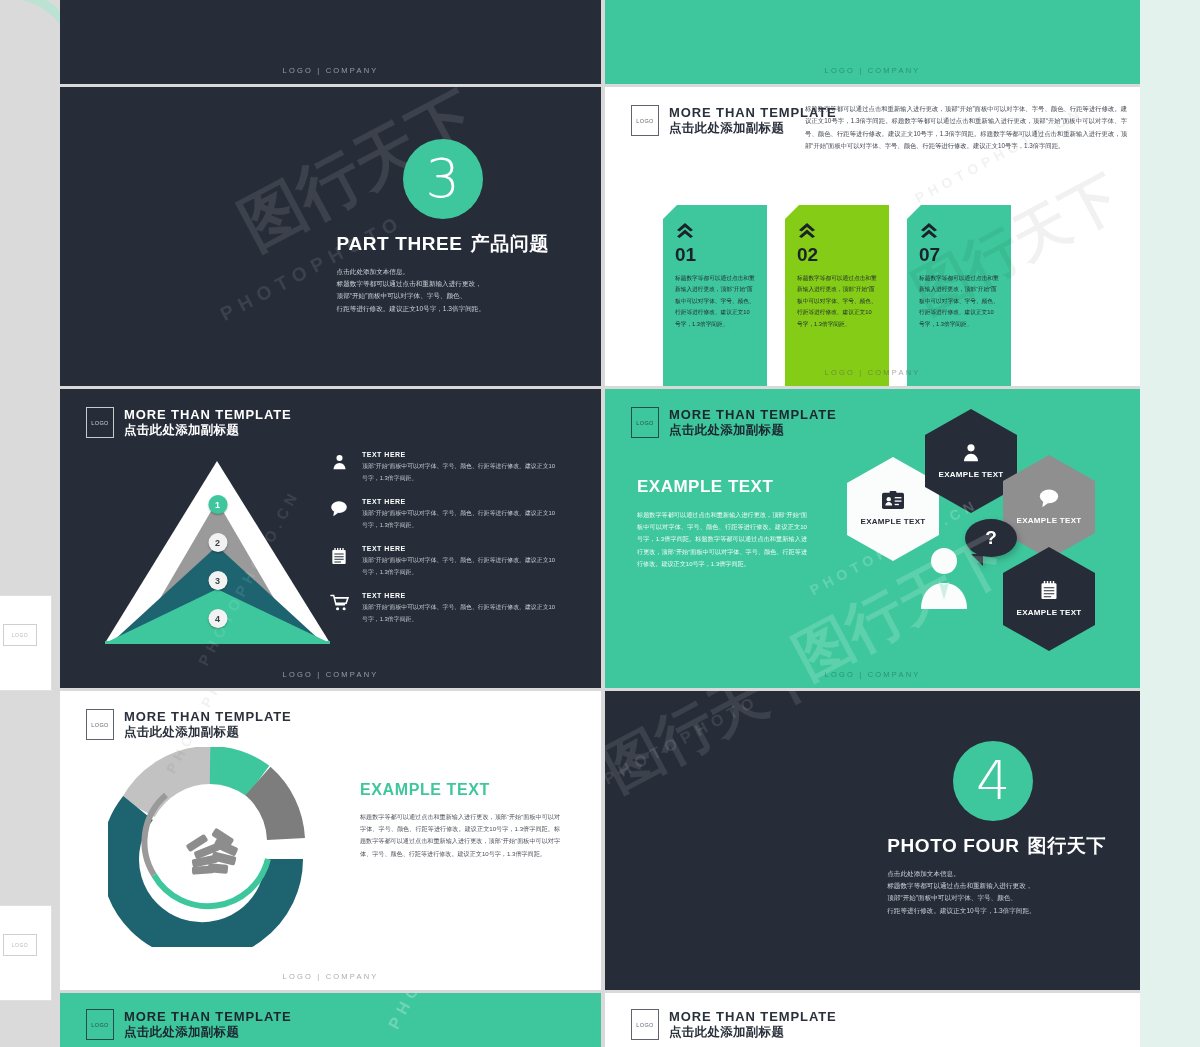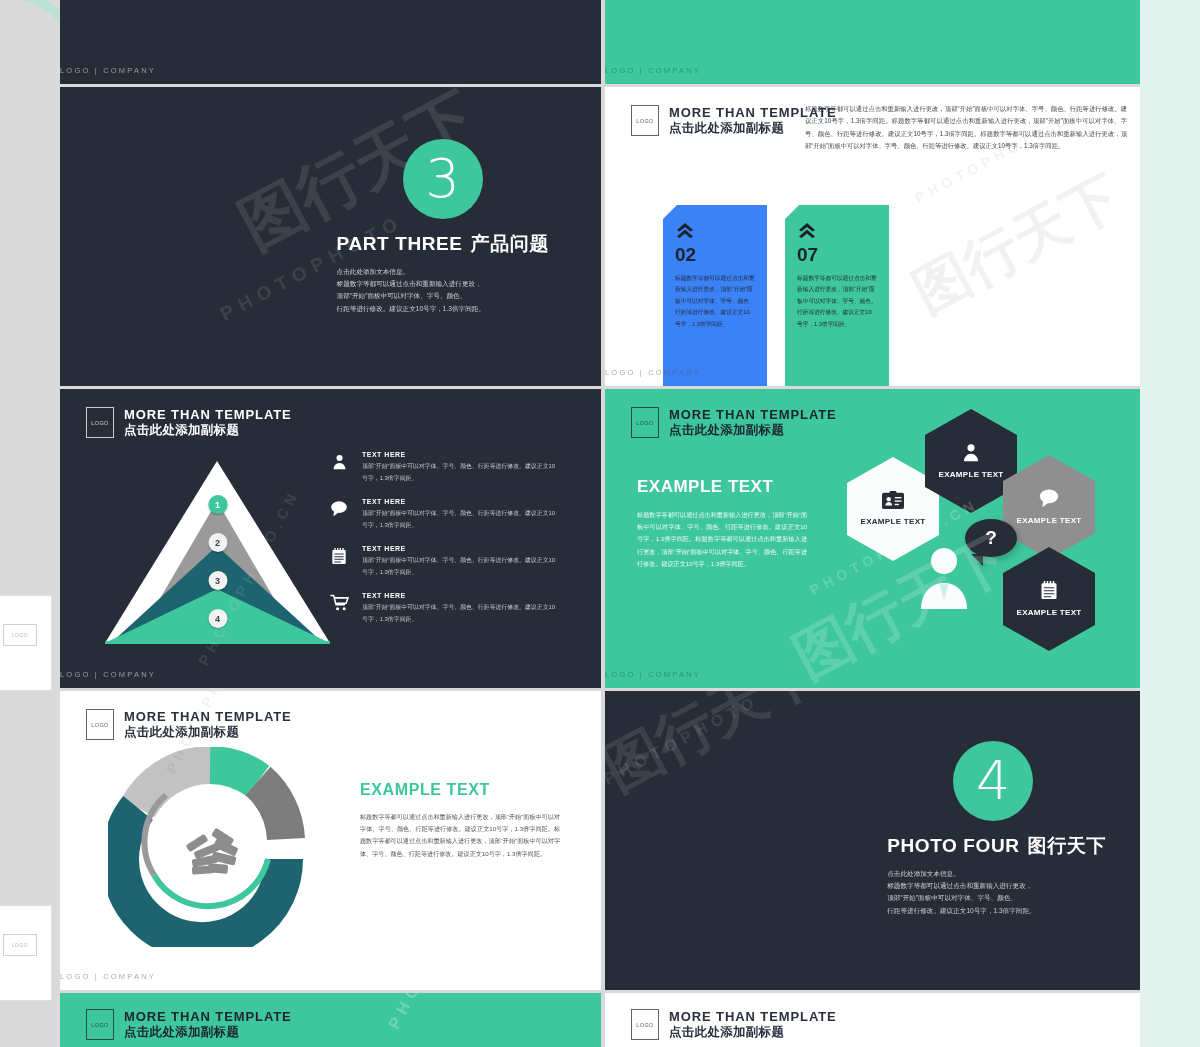--- a/index.html
+++ b/index.html
@@ -52,21 +52,21 @@
     font-size:5.5px; letter-spacing:.4px;
   }
   .hdr-txt { line-height:1.18; }
   .hdr-en { font-size:13px; font-weight:bold; letter-spacing:.9px; }
   .hdr-cn { font-size:12.5px; font-weight:bold; letter-spacing:.3px; margin-top:1px;}
   .dark .hdr-logo, .dark .hdr-en, .dark .hdr-cn { color:#fff; }
   .white .hdr-logo, .white .hdr-en, .white .hdr-cn { color:#2a303c; }
   .green .hdr-logo, .green .hdr-en, .green .hdr-cn { color:#1d2530; }
 
   .footer {
-    position:absolute; left:0; right:0; bottom:9px; 
+    position:absolute; left:0; right:0; bottom:9px; text-align:center;
     font-size:7.5px; letter-spacing:2.2px; opacity:.5;
   }
   .dark .footer{color:#fff;} .white .footer{color:#555;} .green .footer{color:#0f5f48;}
 
   
   .part-wrap { position:absolute; right:52px; top:52px; text-align:left; }
   .part-circle {
     width:80px; height:80px; border-radius:50%; background:#3ec79c;
     display:flex; align-items:center; justify-content:center;
     font-size:54px; font-weight:300; color:#fff; line-height:1;
@@ -84,21 +84,21 @@
   .intro-txt {
     position:absolute; left:200px; top:16px; width:322px;
     font-size:6.3px; line-height:1.95; color:#3a3f49; text-align:justify;
   }
   .cards { position:absolute; left:58px; top:118px; display:flex; gap:18px; }
   .card {
     width:104px; height:200px; padding:16px 12px 0 12px;
     clip-path: polygon(14px 0, 100% 0, 100% 100%, 0 100%, 0 14px);
   }
   .card.g { background:#3ec79c; }
-  .card.s { background:#3b82f6; }
+  .card.s { background:#84cc16; }
   .card .chev { width:20px; height:20px; position:relative; margin-bottom:4px;}
   .card .chev svg { display:block; }
   .card .num { font-size:19px; font-weight:bold; color:#1c222c; line-height:1; margin-bottom:9px;}
   .card .txt { font-size:5.7px; line-height:2.0; color:#242a34; }
 
   
   .pyr { position:absolute; left:45px; top:72px; width:225px; height:185px; }
   .pyr svg { display:block; }
   .pyr .badge {
     position:absolute; width:19px; height:19px; border-radius:50%;
@@ -219,20 +219,29 @@
       <div class="hdr-logo">LOGO</div>
       <div class="hdr-txt">
         <div class="hdr-en">MORE THAN TEMPLATE</div>
         <div class="hdr-cn">点击此处添加副标题</div>
       </div>
     </div>
 
     <div class="intro-txt">标题数字等都可以通过点击和重新输入进行更改，顶部“开始”面板中可以对字体、字号、颜色、行距等进行修改。建议正文10号字，1.3倍字间距。标题数字等都可以通过点击和重新输入进行更改，顶部“开始”面板中可以对字体、字号、颜色、行距等进行修改。建议正文10号字，1.3倍字间距。标题数字等都可以通过点击和重新输入进行更改，顶部“开始”面板中可以对字体、字号、颜色、行距等进行修改。建议正文10号字，1.3倍字间距。</div>
 
     <div class="cards">
+      <div class="card g">
+        <div class="chev">
+          <svg width="20" height="20" viewBox="0 0 20 20">
+              <path d="M10 2 L18 9 L15.5 10.5 L10 6 L4.5 10.5 L2 9 Z M10 8.5 L18 15.5 L15.5 17 L10 12.5 L4.5 17 L2 15.5 Z" fill="#1c222c"></path>
+            </svg>
+        </div>
+        <div class="num">01</div>
+        <div class="txt">标题数字等都可以通过点击和重新输入进行更改，顶部“开始”面板中可以对字体、字号、颜色、行距等进行修改。建议正文10号字，1.3倍字间距。</div>
+      </div>
       <div class="card s">
         <div class="chev">
           <svg width="20" height="20" viewBox="0 0 20 20">
               <path d="M10 2 L18 9 L15.5 10.5 L10 6 L4.5 10.5 L2 9 Z M10 8.5 L18 15.5 L15.5 17 L10 12.5 L4.5 17 L2 15.5 Z" fill="#1c222c"></path>
             </svg>
         </div>
         <div class="num">02</div>
         <div class="txt">标题数字等都可以通过点击和重新输入进行更改，顶部“开始”面板中可以对字体、字号、颜色、行距等进行修改。建议正文10号字，1.3倍字间距。</div>
       </div>
       <div class="card g">

